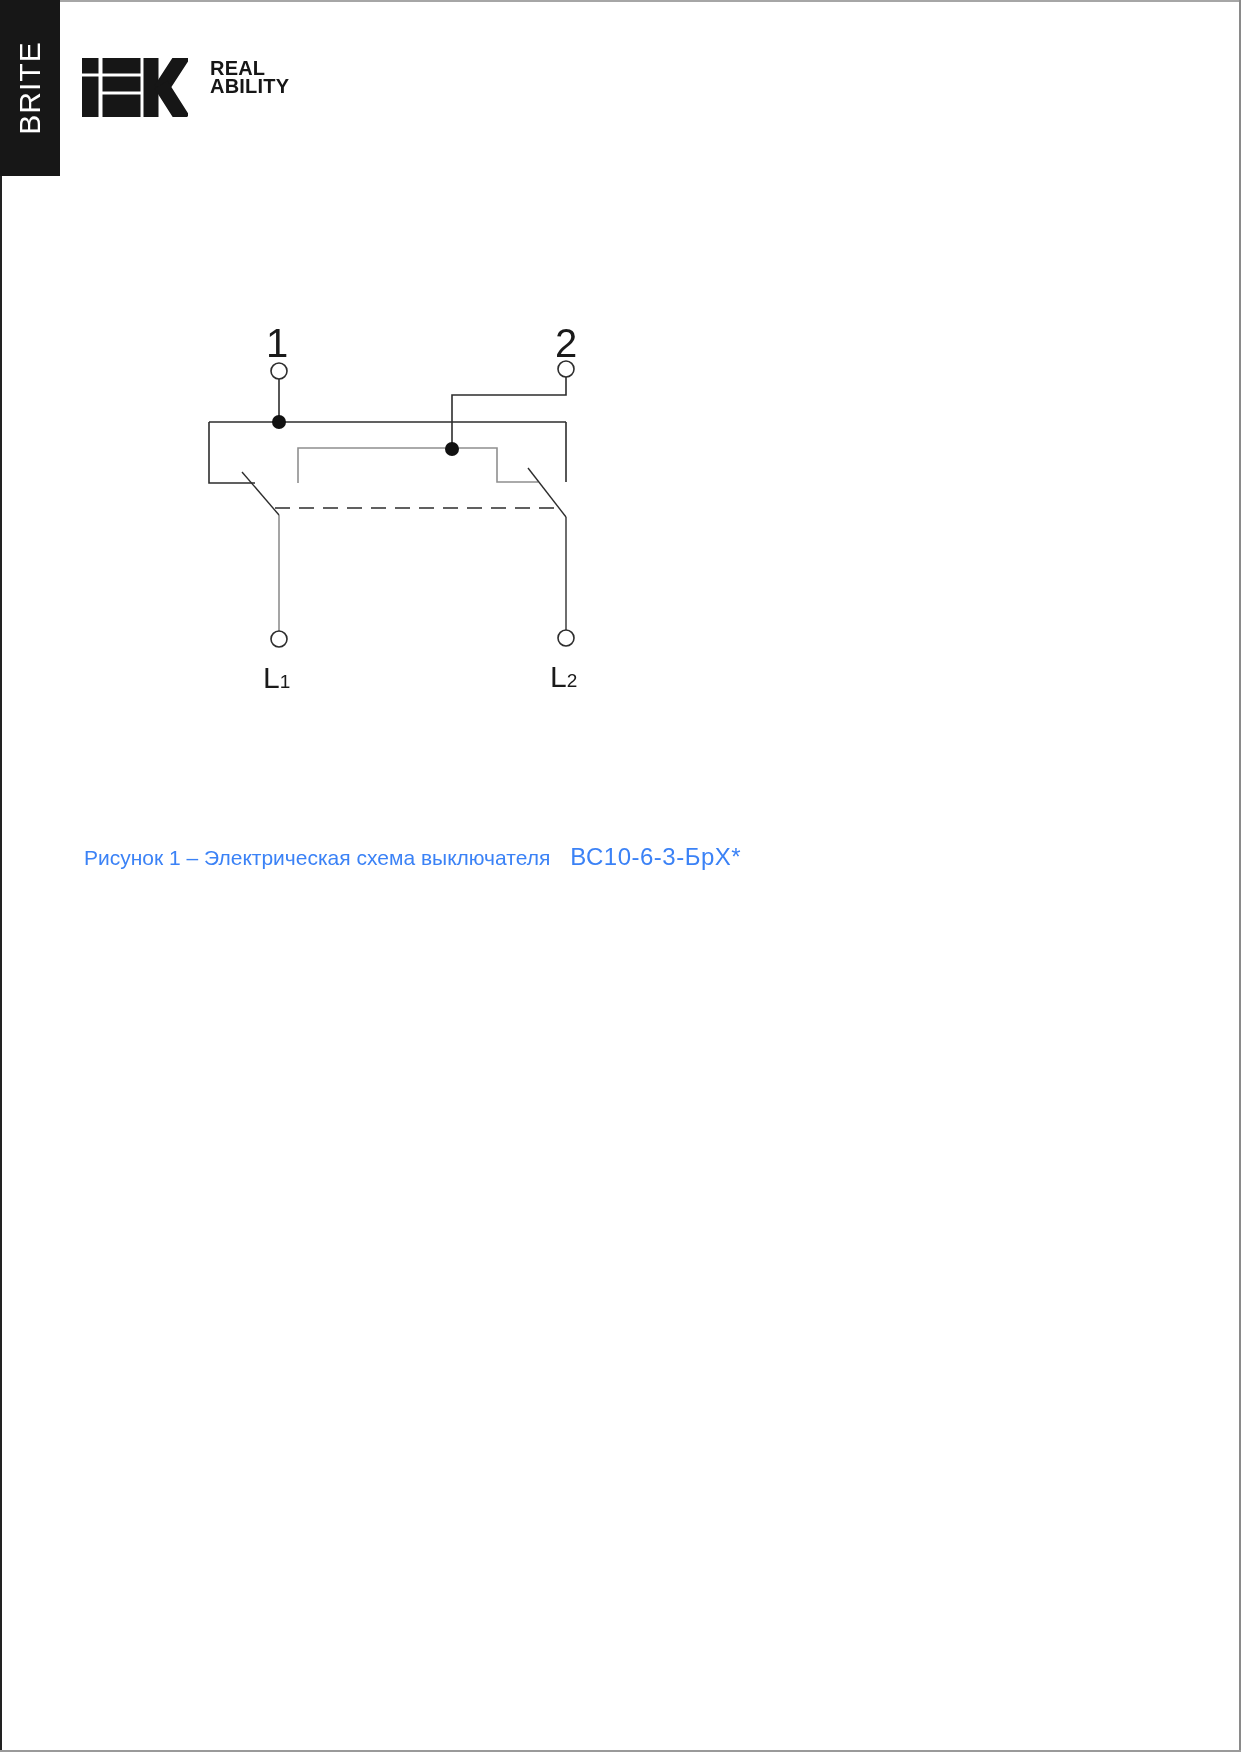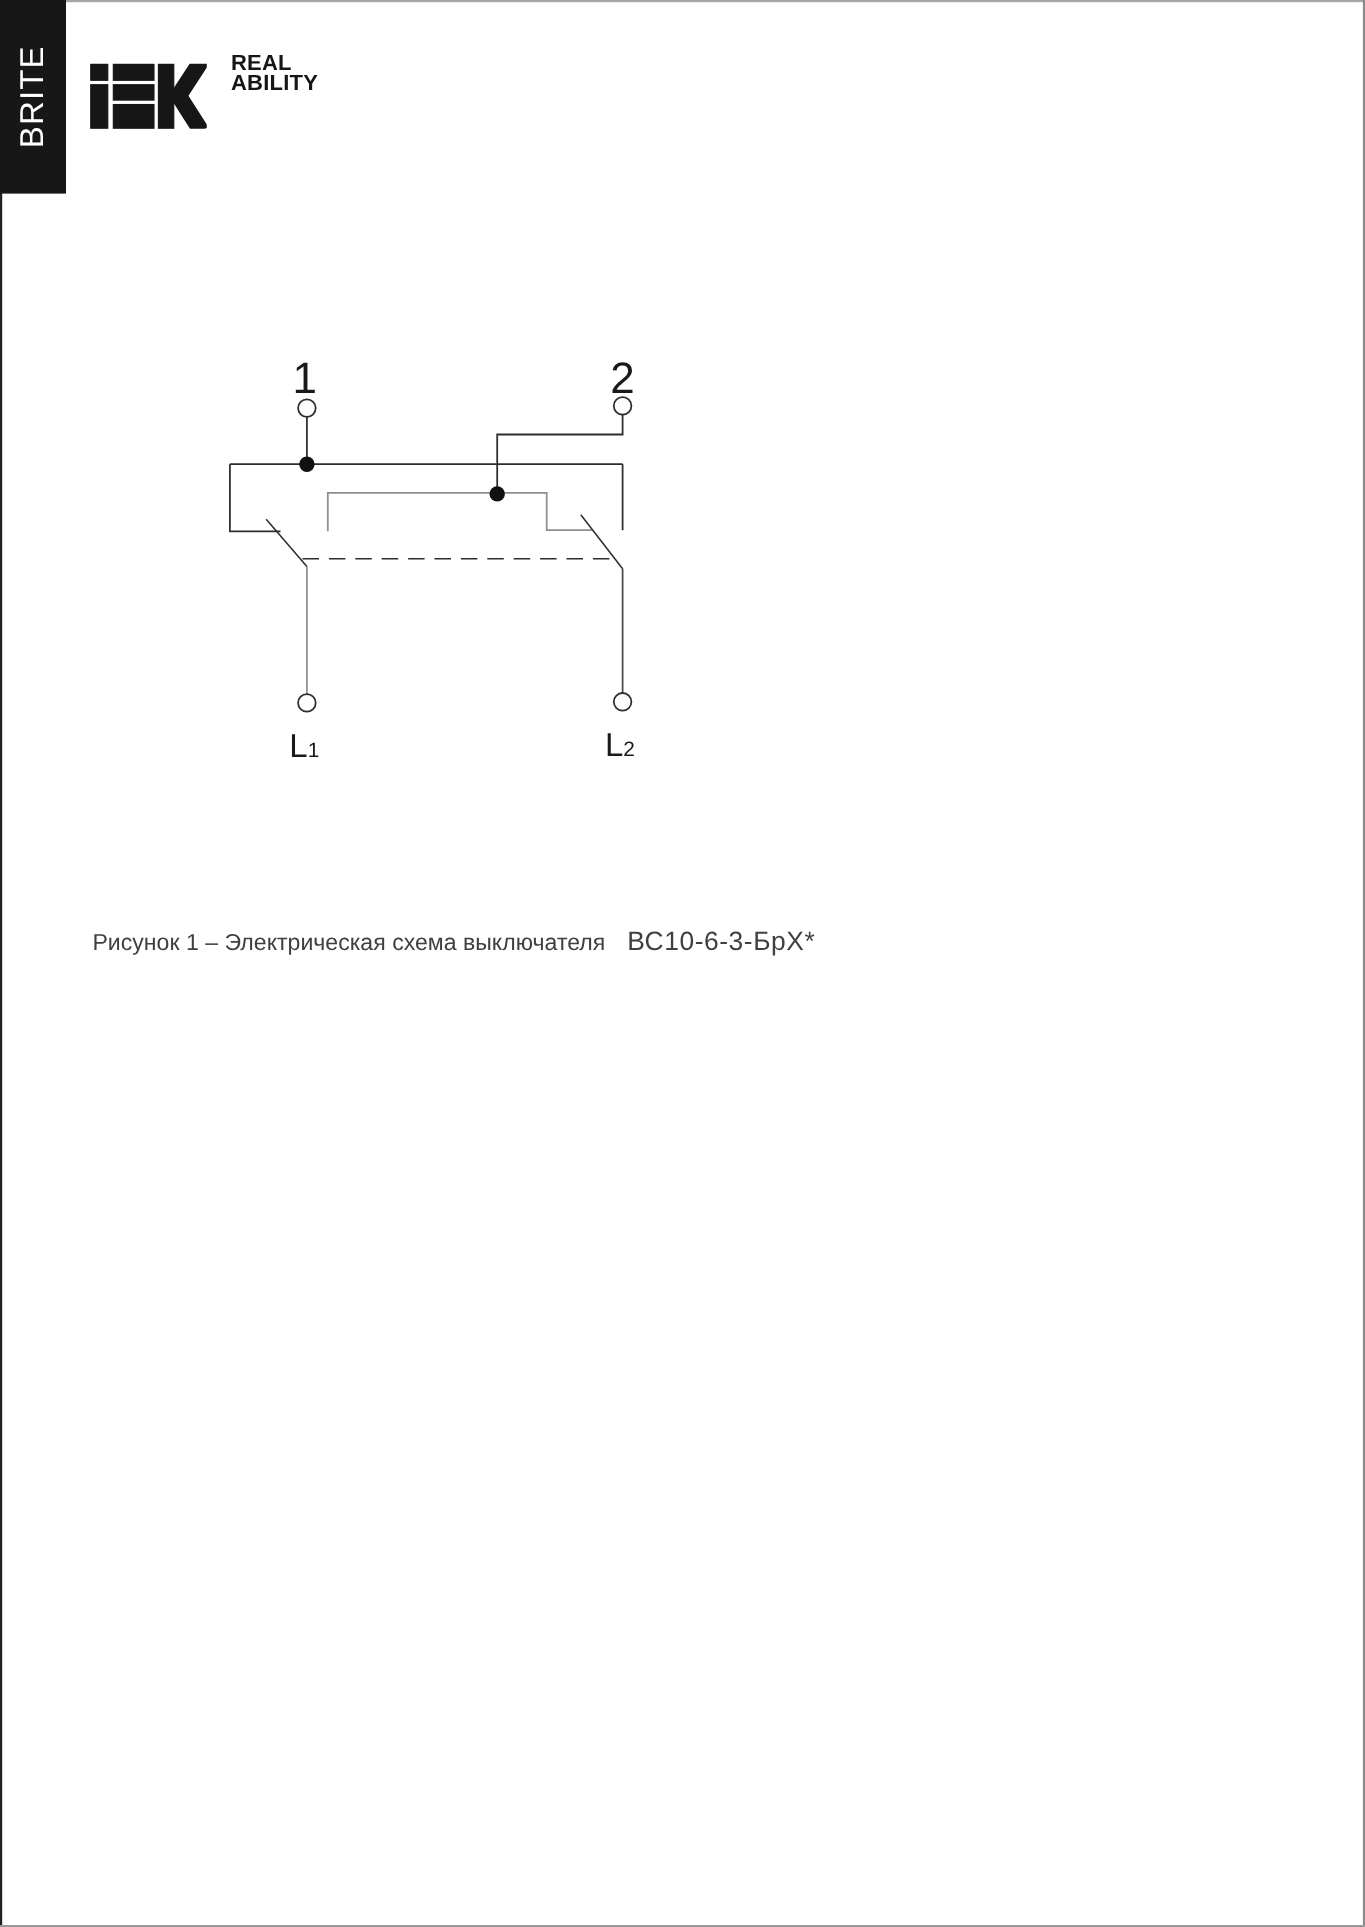--- a/index.html
+++ b/index.html
@@ -21,42 +21,42 @@
   }
   .brite-label{
     color:#ffffff;font-size:30px;font-weight:400;letter-spacing:1px;
     transform:rotate(-90deg);white-space:nowrap;
   }
 
   
   .iek-logo{position:absolute;left:82px;top:58px;}
   .iek-logo *{fill:#161616;stroke:#161616;}
   .tagline{
-    position:absolute;left:210px;top:49px;
+    position:absolute;left:210px;top:59px;
     font-weight:700;font-size:20px;line-height:18px;color:#161616;
     letter-spacing:0.2px;
   }
 
   
   .schematic{position:absolute;left:170px;top:280px;}
   .wire-dark{stroke:#2d2d2d;stroke-width:1.6;fill:none;}
   .wire-gray{stroke:#8f8f8f;stroke-width:1.6;fill:none;}
   .wire-mid{stroke:#4a4a4a;stroke-width:1.6;fill:none;}
   .blade{stroke:#2d2d2d;stroke-width:1.4;fill:none;}
   .dashed-link{stroke:#2d2d2d;stroke-width:1.4;fill:none;stroke-dasharray:15 9;}
   .node{fill:#ffffff;stroke:#2d2d2d;stroke-width:1.6;}
   .junction{fill:#111111;stroke:none;}
   .t-label{font-family:"Liberation Sans", sans-serif;font-size:40px;fill:#1a1a1a;}
   .l-label{font-family:"Liberation Sans", sans-serif;font-size:30px;fill:#1a1a1a;}
   .l-sub{font-size:19px;}
 
   
   .caption{
     position:absolute;left:84px;top:843px;display:flex;align-items:baseline;gap:20px;
-    white-space:nowrap;color:#404040;
+    white-space:nowrap;color:#3b82f6;
   }
   .caption-prefix{font-size:21px;}
   .caption-model{font-size:24px;letter-spacing:0.5px;}
 </style>
 </head>
 <body>
 
 <div class="page">
 
   <div class="frame frame-left"></div>

